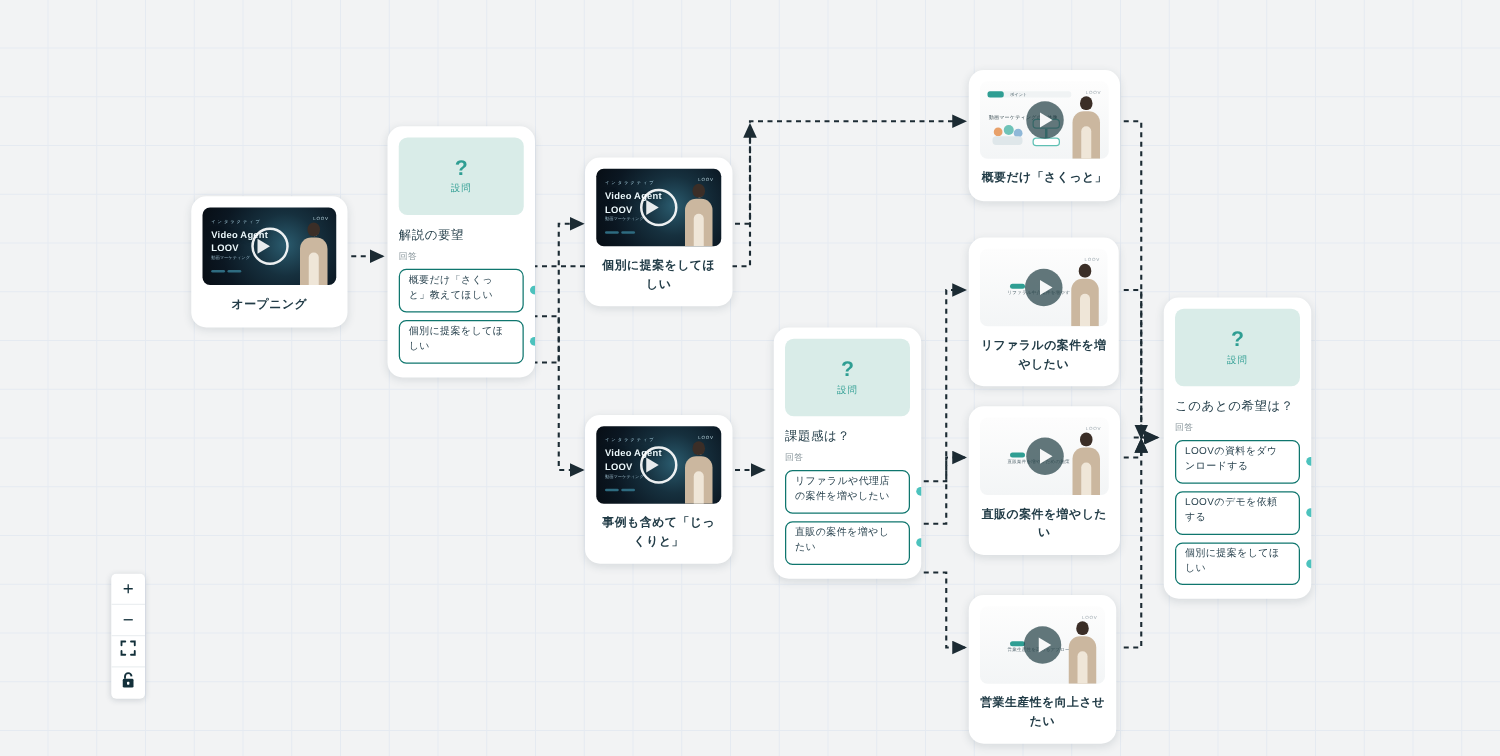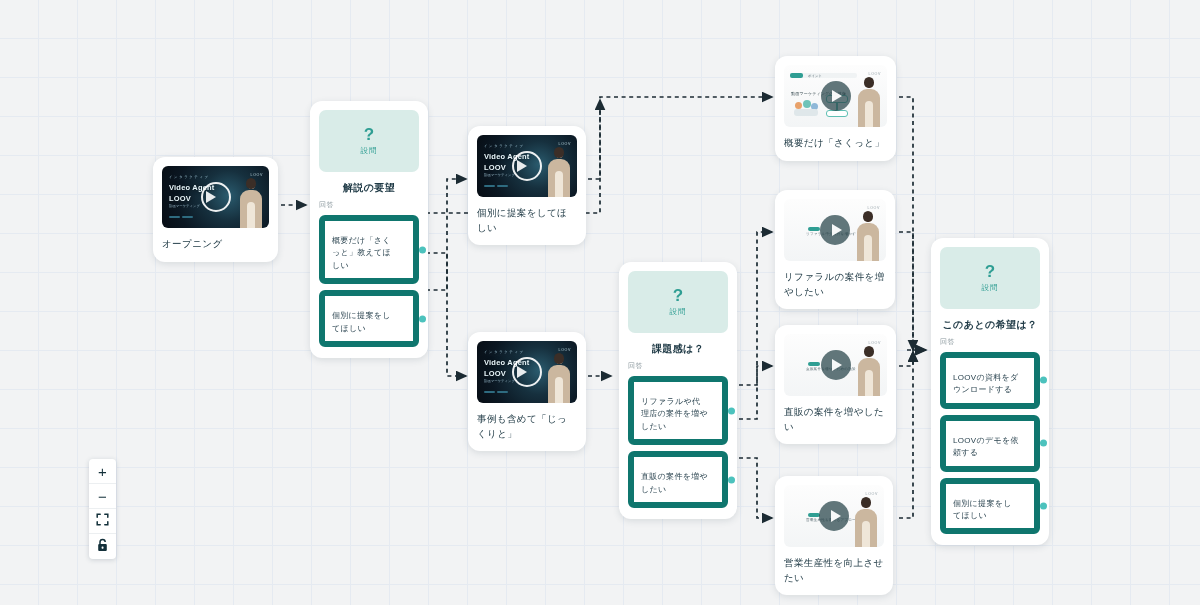--- a/index.html
+++ b/index.html
@@ -112,50 +112,50 @@
   .person {
     position: absolute; right: 6px; bottom: 0;
     width: 24px; height: 52px;
   }
   .person .head { position:absolute; left:7px; top:2px; width:10px; height:11px; border-radius:50% 50% 45% 45%; background:#3b2e27; }
   .person .face { position:absolute; left:8.5px; top:5px; width:7px; height:8px; border-radius:50%; background:#e8c5ad; }
   .person .body { position:absolute; left:1px; bottom:0; width:22px; height:38px; border-radius:9px 9px 0 0; background:#cbb79f; }
   .person .inner{ position:absolute; left:8px; bottom:0; width:8px; height:26px; background:#efe6d8; border-radius:4px 4px 0 0;}
   .node-label {
     margin-top: 9px;
-    font-size: 9.5px; font-weight: normal; color: #223c47;
-    line-height: 1.55; letter-spacing: .4px;
+    font-size: 9.5px; font-weight: bold; color: #223c47;
+    line-height: 1.55; letter-spacing: .4px; text-align: center;
   }
 
   
   .q-node { padding: 9px 9px 11px 9px; }
   .q-head {
     background: #d9ece8;
     border-radius: 7px;
     height: 62px;
     display: flex; flex-direction: column;
     align-items: center; justify-content: center;
     gap: 3px;
   }
   .q-head .qmark { font-size: 17px; color: #2f9e93; font-weight: bold; line-height: 1; }
   .q-head .qlabel { font-size: 7.5px; color: #2f9e93; letter-spacing: 1px; }
   .q-title {
     margin-top: 9px;
-    font-size: 10px; font-weight: bold; color: #1e3945; letter-spacing: .4px; text-align: center;
+    font-size: 10px; font-weight: normal; color: #1e3945; letter-spacing: .4px;
   }
   .q-sub {
     margin-top: 5px; font-size: 7px; color: #8a979d; letter-spacing: .4px;
   }
   .answers { margin-top: 5px; display: flex; flex-direction: column; gap: 6px; }
   .answer {
     position: relative;
-    border: 6px solid #0f766e;
+    border: 1px solid #0f766e;
     border-radius: 6px;
     background: #fff;
-    padding: 14px 14px 6px 7px;
+    padding: 2px 14px 6px 7px;
     font-size: 8px; color: #2b4450; line-height: 1.55; letter-spacing: .3px;
   }
   .port {
     position: absolute; width: 7px; height: 7px; border-radius: 50%;
     background: #4cc2bd;
   }
   .answer .port { right: -13px; top: 50%; transform: translateY(-50%); }
 
   
   #toolbar {

